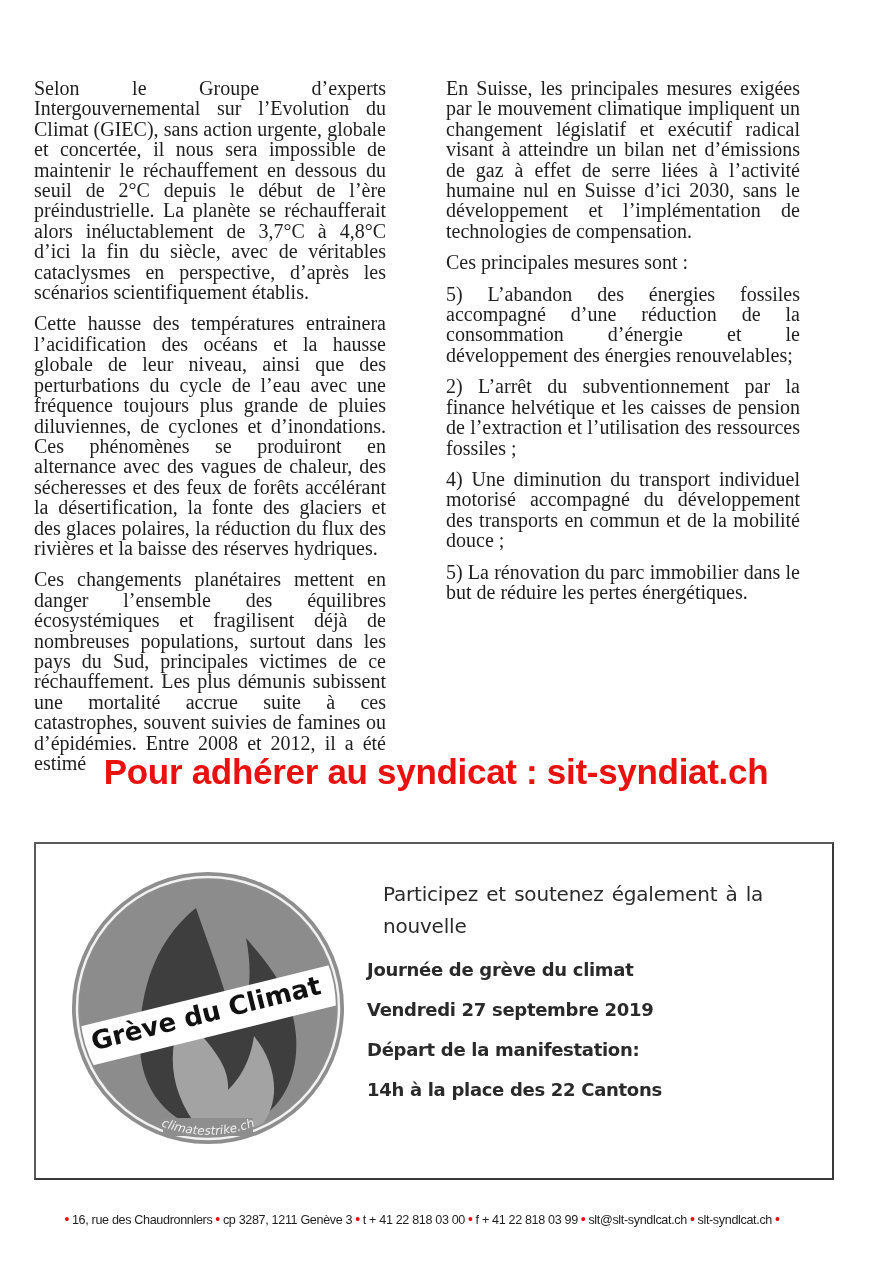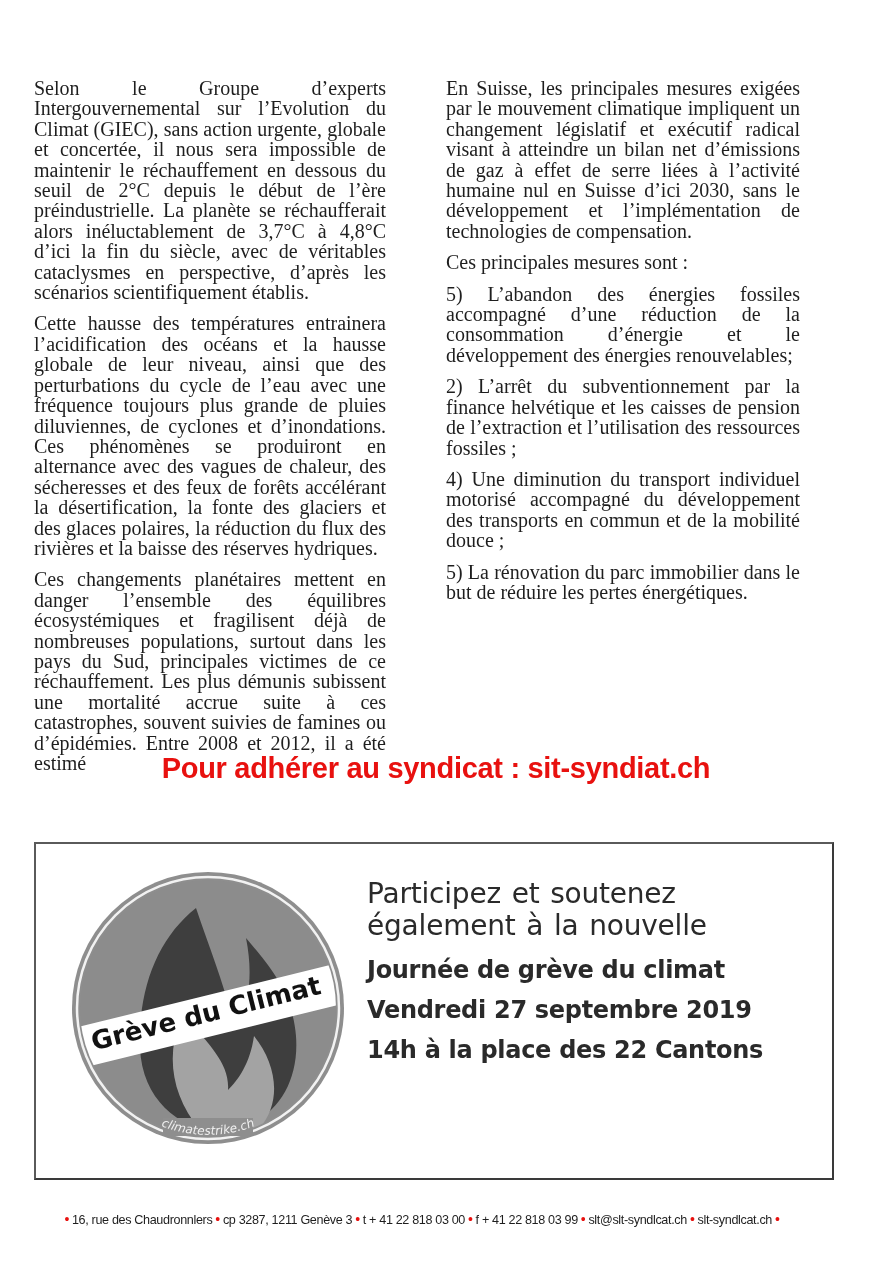--- a/index.html
+++ b/index.html
@@ -9,35 +9,35 @@
     font-family: "Liberation Serif", "DejaVu Serif", serif;
     font-size: 20px; line-height: 20.4px; color: #1e1e1e;
     text-align: justify; hyphens: none;
   }
   .col p { margin: 0 0 11px 0; }
   #col-left { left: 34px; }
   #col-right { left: 446px; width: 354px; }
   .cta {
     position: absolute; top: 752px; left: 0; width: 872px; text-align: center;
     font-family: "Liberation Sans", "DejaVu Sans", sans-serif; font-weight: bold;
-    font-size: 29px; color: #e8110f; letter-spacing: -0.3px;
+    font-size: 35px; color: #e8110f; letter-spacing: -0.3px;
   }
   .cta span { cursor: pointer; }
   .promo {
     position: absolute; left: 34px; top: 842px; width: 796px; height: 334px;
     border: 2px solid #3a3a3a; border-top-color: #5a5a5a; border-left-color: #5a5a5a;
     background: #fff;
   }
   .logo { position: absolute; left: 32px; top: 24px; width: 280px; height: 280px; }
   .promo-text {
     position: absolute; left: 331px; top: 34px; width: 460px;
     font-family: "DejaVu Sans", "Liberation Sans", sans-serif; color: #2a2a2a;
   }
-  .promo-intro { font-size: 28px; line-height: 32px; letter-spacing: -0.2px; margin: 0 0 8px 0; word-spacing: 2px; }
-  .promo-bold { font-size: 24px; line-height: 40px; font-weight: bold; margin: 0; letter-spacing: -0.3px; }
+  .promo-intro { font-size: 20px; line-height: 32px; letter-spacing: -0.2px; margin: 0 0 8px 16px; word-spacing: 2px; }
+  .promo-bold { font-size: 18px; line-height: 40px; font-weight: bold; margin: 0; letter-spacing: -0.3px; }
   .footer {
     position: absolute; top: 1211px; left: 0; width: 844px; text-align: center;
     font-family: "Liberation Sans", "DejaVu Sans", sans-serif; font-size: 12.6px;
     color: #1e1e1e; letter-spacing: -0.35px; white-space: nowrap;
   }
   .dot { color: #e8110f; font-size: 14px; margin: 0 3px; }
   .footer a { color: #1e1e1e; text-decoration: none; }
 </style>
 </head>
 <body>
@@ -84,19 +84,20 @@
     <rect x="95" y="250" width="90" height="18" fill="#8e8e8e"></rect>
     <text font-family="DejaVu Sans, sans-serif" font-size="12" fill="#f0f0f0" font-style="italic">
       <textPath href="#arcpath" startOffset="50%" text-anchor="middle">climatestrike.ch</textPath>
     </text>
   </svg>
 
   <div class="promo-text">
     <p class="promo-intro">Participez et soutenez également à la nouvelle</p>
     <p class="promo-bold">Journée de grève du climat</p>
     <p class="promo-bold">Vendredi 27 septembre 2019</p>
+    <p class="promo-bold">Départ de la manifestation:</p>
     <p class="promo-bold">14h à la place des 22 Cantons</p>
   </div>
 </div>
 
 <div class="footer">
   <span class="dot">•</span><span>16, rue des Chaudronnlers</span><span class="dot">•</span><span>cp 3287, 1211 Genève 3</span><span class="dot">•</span><span>t + 41 22 818 03 00</span><span class="dot">•</span><span>f + 41 22 818 03 99</span><span class="dot">•</span><a>slt@slt-syndlcat.ch</a><span class="dot">•</span><a>slt-syndlcat.ch</a><span class="dot">•</span>
 </div>
 
 </body></html>

